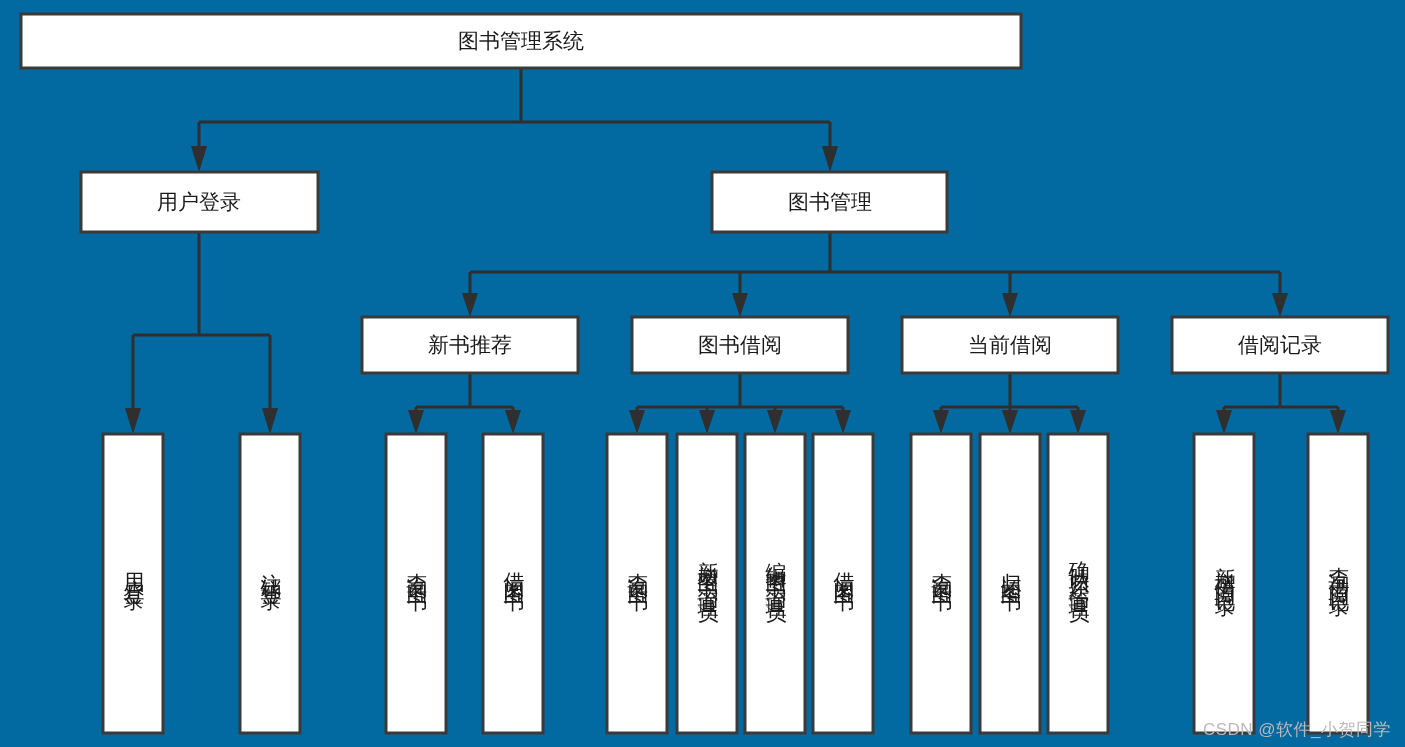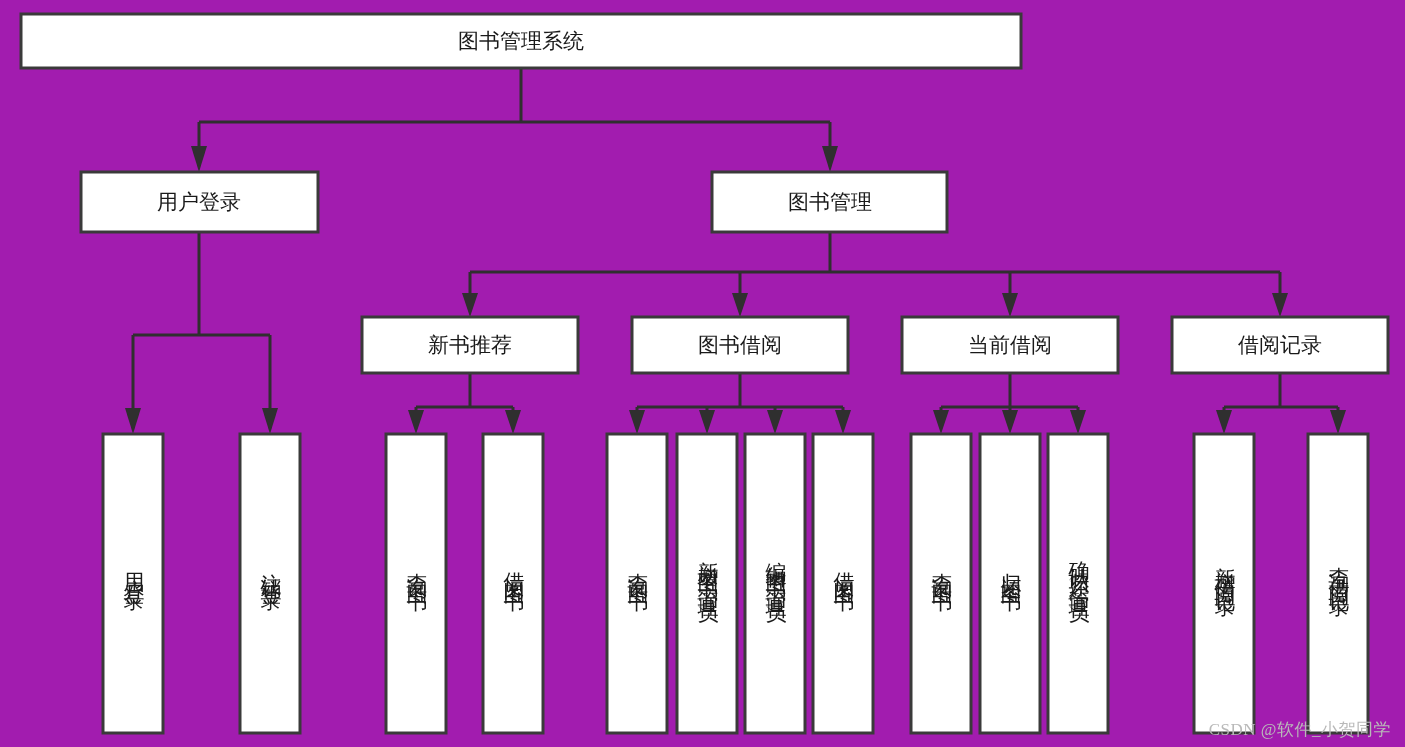--- a/index.html
+++ b/index.html
@@ -10,21 +10,21 @@
   body {
     width: 1405px;
     height: 747px;
     font-family: "DejaVu Sans", "Liberation Sans", sans-serif;
     overflow: hidden;
   }
   #diagram-root {
     position: relative;
     width: 1405px;
     height: 747px;
-    background: #a21caf;
+    background: #0369a1;
   }
   svg#tree-svg {
     position: absolute;
     top: 0;
     left: 0;
     width: 1405px;
     height: 747px;
     display: block;
   }
   .node-box {
@@ -54,21 +54,21 @@
     font-size: 21px;
     fill: #1a1a1a;
     text-anchor: middle;
     dominant-baseline: middle;
     white-space: pre;
   }
   .watermark-text {
     position: absolute;
     right: 14px;
     bottom: 6px;
-    font-family: Liberation Serif, serif;
+    font-family: Liberation Sans, sans-serif;
     font-size: 17px;
     color: #b9b9b9;
     letter-spacing: 0.5px;
     user-select: none;
     white-space: pre;
   }
 </style>
 </head>
 <body>
 

